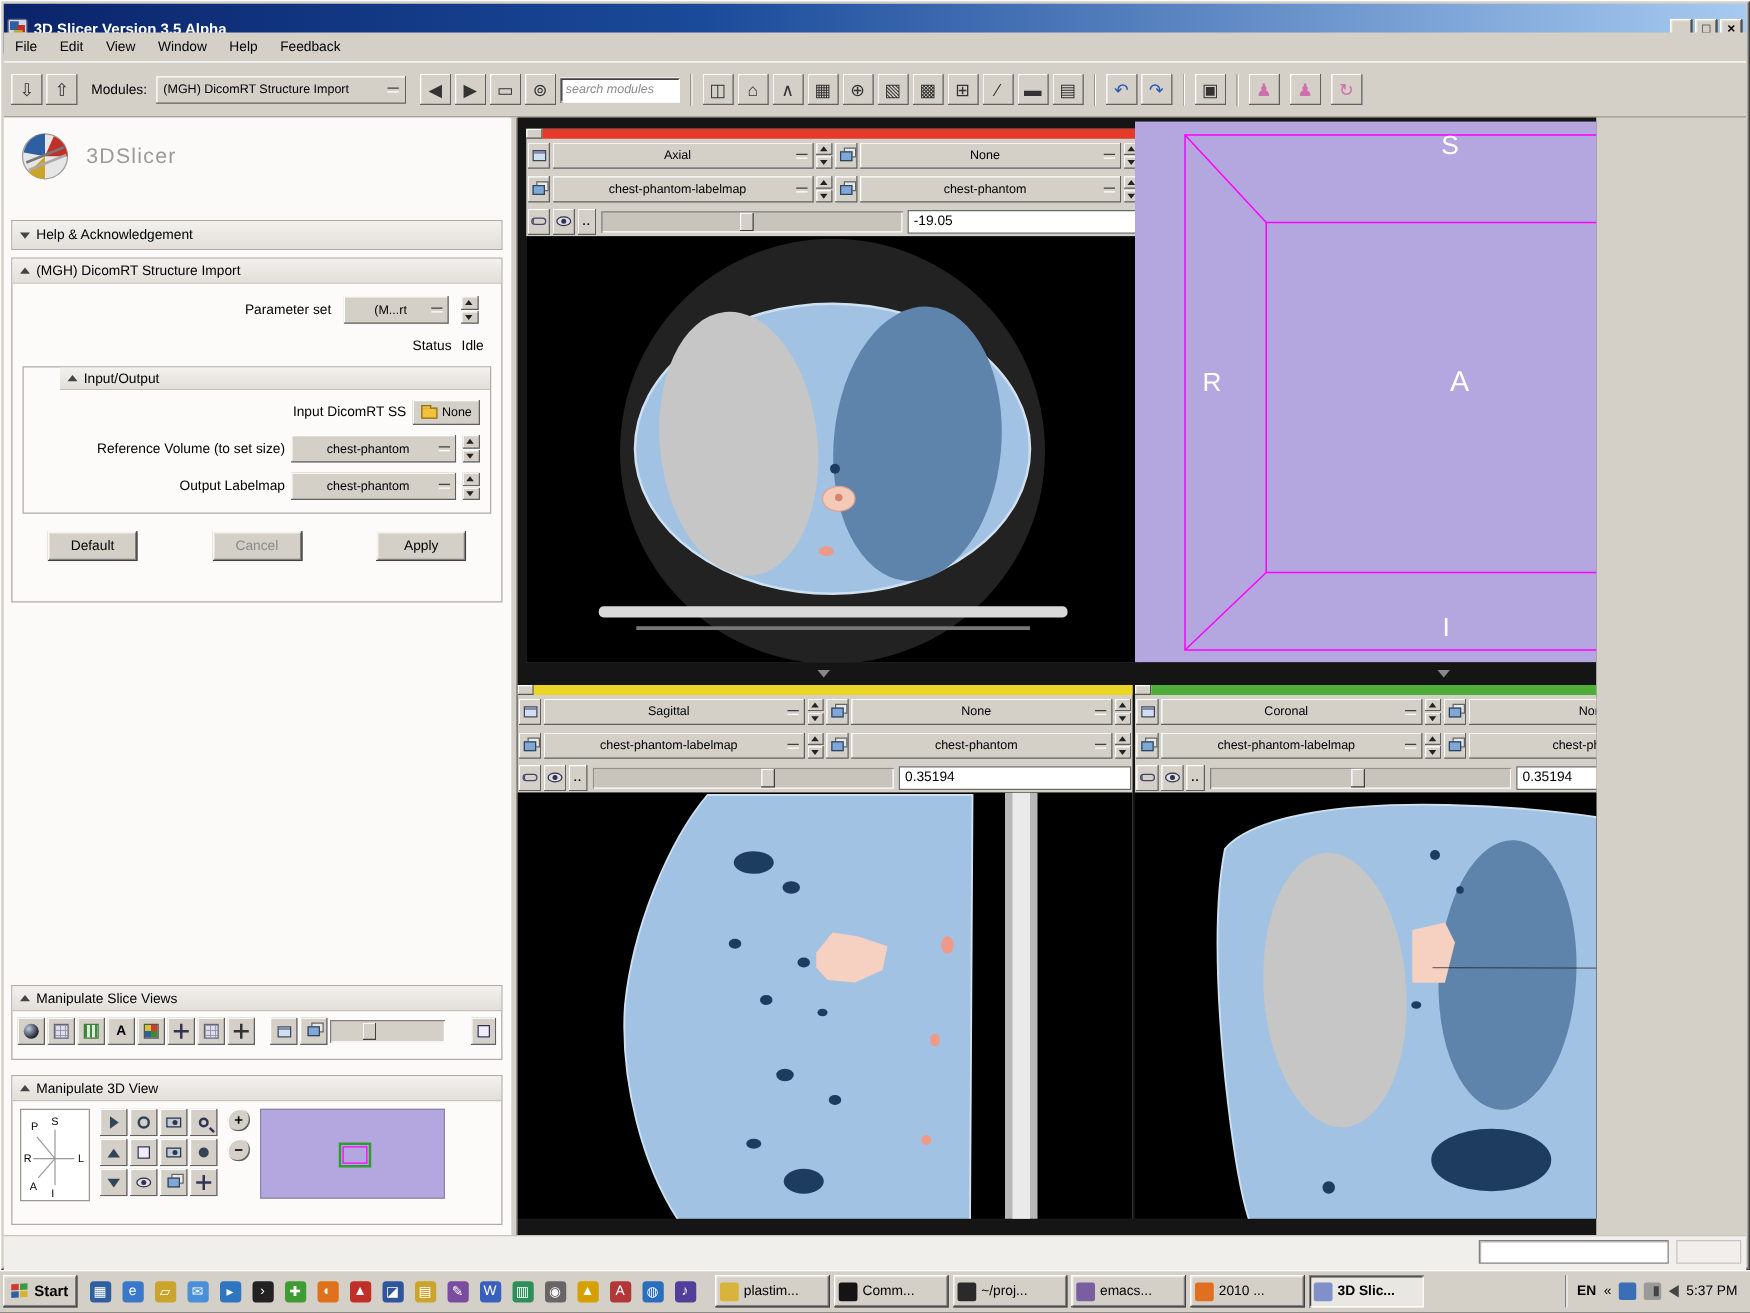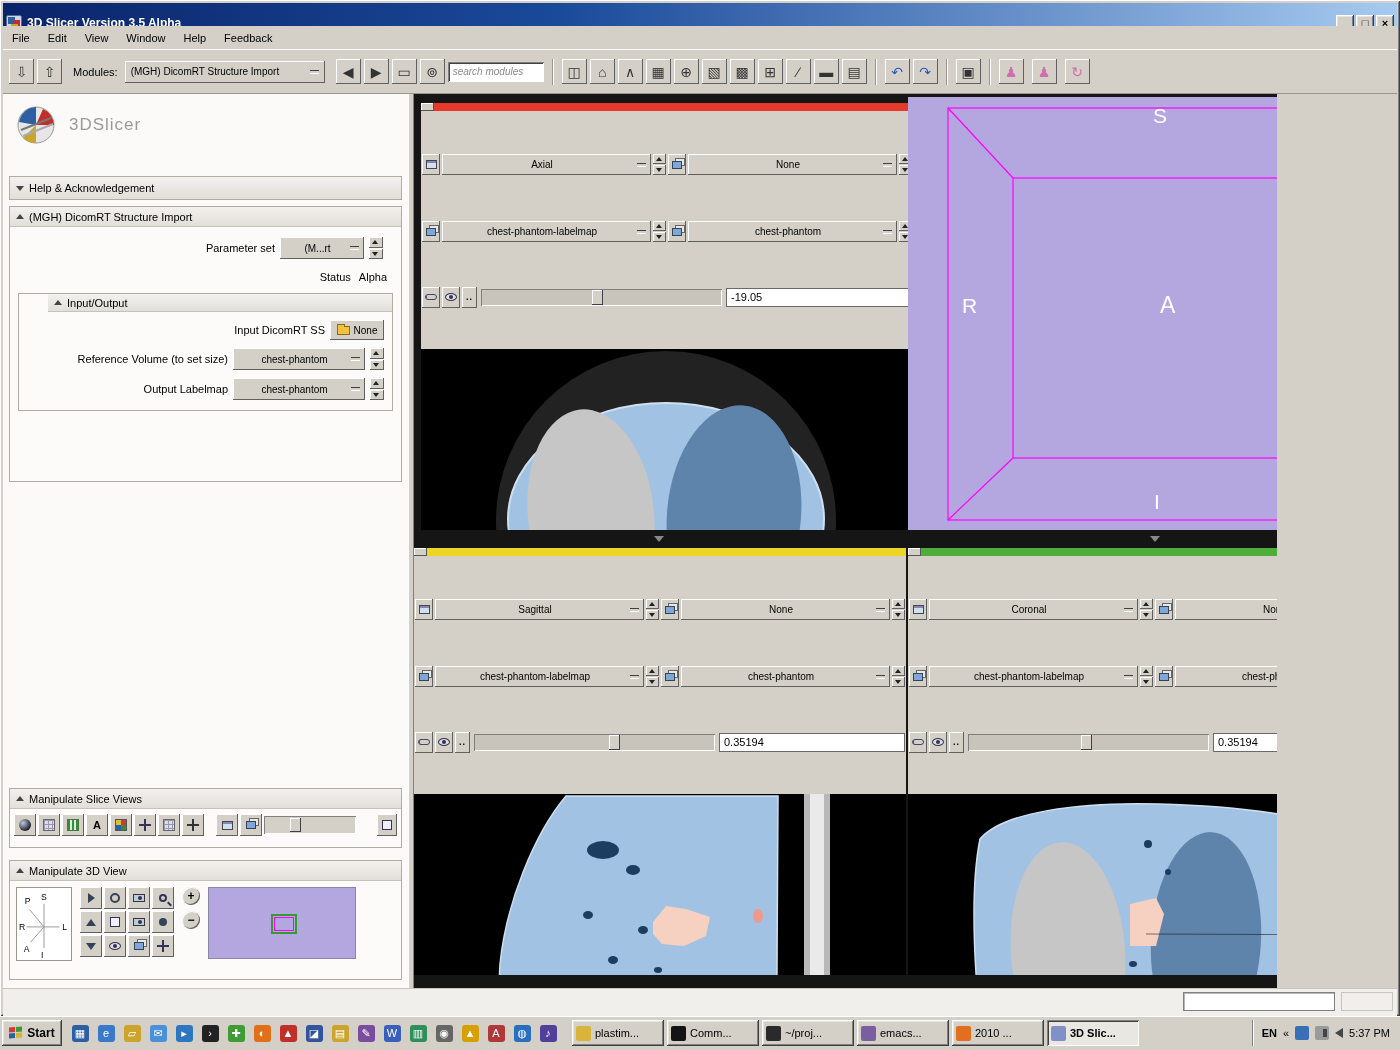--- a/index.html
+++ b/index.html
@@ -95,21 +95,21 @@
   .ic-ring{width:10px;height:10px;border:2px solid #345;border-radius:50%;}
   .mini-slider{width:92px;height:18px;background:#d4d0c8;box-shadow:inset 1px 1px 0 #808080,inset -1px -1px 0 #fff;position:relative;}
   .mini-slider .kwhandle{top:2px;height:14px;}
   .kwhandle{position:absolute;width:11px;background:#d4d0c8;box-shadow:inset -1px -1px 0 #404040,inset 1px 1px 0 #fff;}
   .round18{width:18px;height:18px;border-radius:50%;box-shadow:inset -1px -1px 0 #606060,inset 1px 1px 0 #fff;font-size:12px;font-weight:bold;}
   .nav-preview{width:148px;height:72px;position:relative;border:1px solid #8a86a8;}
   .nav-box{position:absolute;left:62px;top:26px;width:26px;height:20px;border:2px solid #2f9e2f;}
   .nav-box::after{content:"";position:absolute;inset:1px;border:1px solid #ff00ff;}
 
   
-  .slice-panel{position:absolute;width:492px;display:flex;flex-direction:column;background:#d4d0c8;gap:40px;}
+  .slice-panel{position:absolute;width:492px;display:flex;flex-direction:column;background:#d4d0c8;}
   .sbar{height:8px;display:flex;}
   .pin{width:13px;height:8px;background:#d4d0c8;box-shadow:inset -1px -1px 0 #555,inset 1px 1px 0 #fff;flex:none;}
   .sbar-color{flex:1;}
   .crow{height:27px;display:flex;align-items:center;gap:2px;padding:2px 1px;}
   .crow .kwdrop{flex:1;height:21px;}
   .crow .spin{height:21px;width:13px;}
   .crow .mini{height:21px;}
   .slrow{height:24px;}
   .kwslider{flex:1;height:17px;margin:0 2px;background:#c8c4bc;box-shadow:inset 1px 1px 0 #808080,inset -1px -1px 0 #fff;position:relative;}
   .kwslider .kwhandle{top:1px;height:15px;}
@@ -292,35 +292,35 @@
           <span>Help &amp; Acknowledgement</span>
         </div>
       </div>
 
       <div class="sect" style="top:112px;height:276px;">
         <div class="sect-head">
           <span class="tri-up"></span>
           <span>(MGH) DicomRT Structure Import</span>
         </div>
 
-        <div class="form-row" style="margin:10px 18px 0 0;">
+        <div class="form-row" style="margin:10px 18px 0 0;gap:10px;">
           <span>Parameter set</span>
           <div class="kwdrop bev-out-thin" style="width:84px;">
             <span class="kwtxt">(M...rt</span>
             <span class="kwdash"></span>
           </div>
           <div class="spin">
               <i class="su"></i>
               <i class="sd"></i>
             </div>
         </div>
 
         <div class="form-row" style="margin:12px 14px 0 0;gap:8px;">
           <span>Status</span>
-          <span>Alpha</span>
+          <span>Idle</span>
         </div>
 
         <div style="margin:10px 8px 0 8px;border:1px solid #b0aca4;padding-left:29px;">
           <div class="sect-head" style="height:18px;">
             <span class="tri-up"></span>
             <span>Input/Output</span>
           </div>
           <div class="form-row" style="margin:8px 8px 0 0;">
             <span>Input DicomRT SS</span>
             <button class="bev-out-thin" style="width:54px;height:20px;font-size:10px;">
@@ -345,20 +345,25 @@
               <span class="kwtxt">chest-phantom</span>
               <span class="kwdash"></span>
             </div>
             <div class="spin">
                 <i class="su"></i>
                 <i class="sd"></i>
               </div>
           </div>
         </div>
 
+        <div style="display:flex;justify-content:space-between;padding:14px 28px 0 28px;">
+          <button class="btn72 bev-out">Default</button>
+          <button class="btn72 bev-out" disabled="">Cancel</button>
+          <button class="btn72 bev-out">Apply</button>
+        </div>
       </div>
 
       <div class="sect" style="top:694px;height:60px;">
         <div class="sect-head">
           <span class="tri-up"></span>
           <span>Manipulate Slice Views</span>
         </div>
         <div style="display:flex;align-items:center;gap:2px;padding:5px 4px;">
           <button class="mini" style="width:22px;">
               <span class="ic-sphere"></span>

